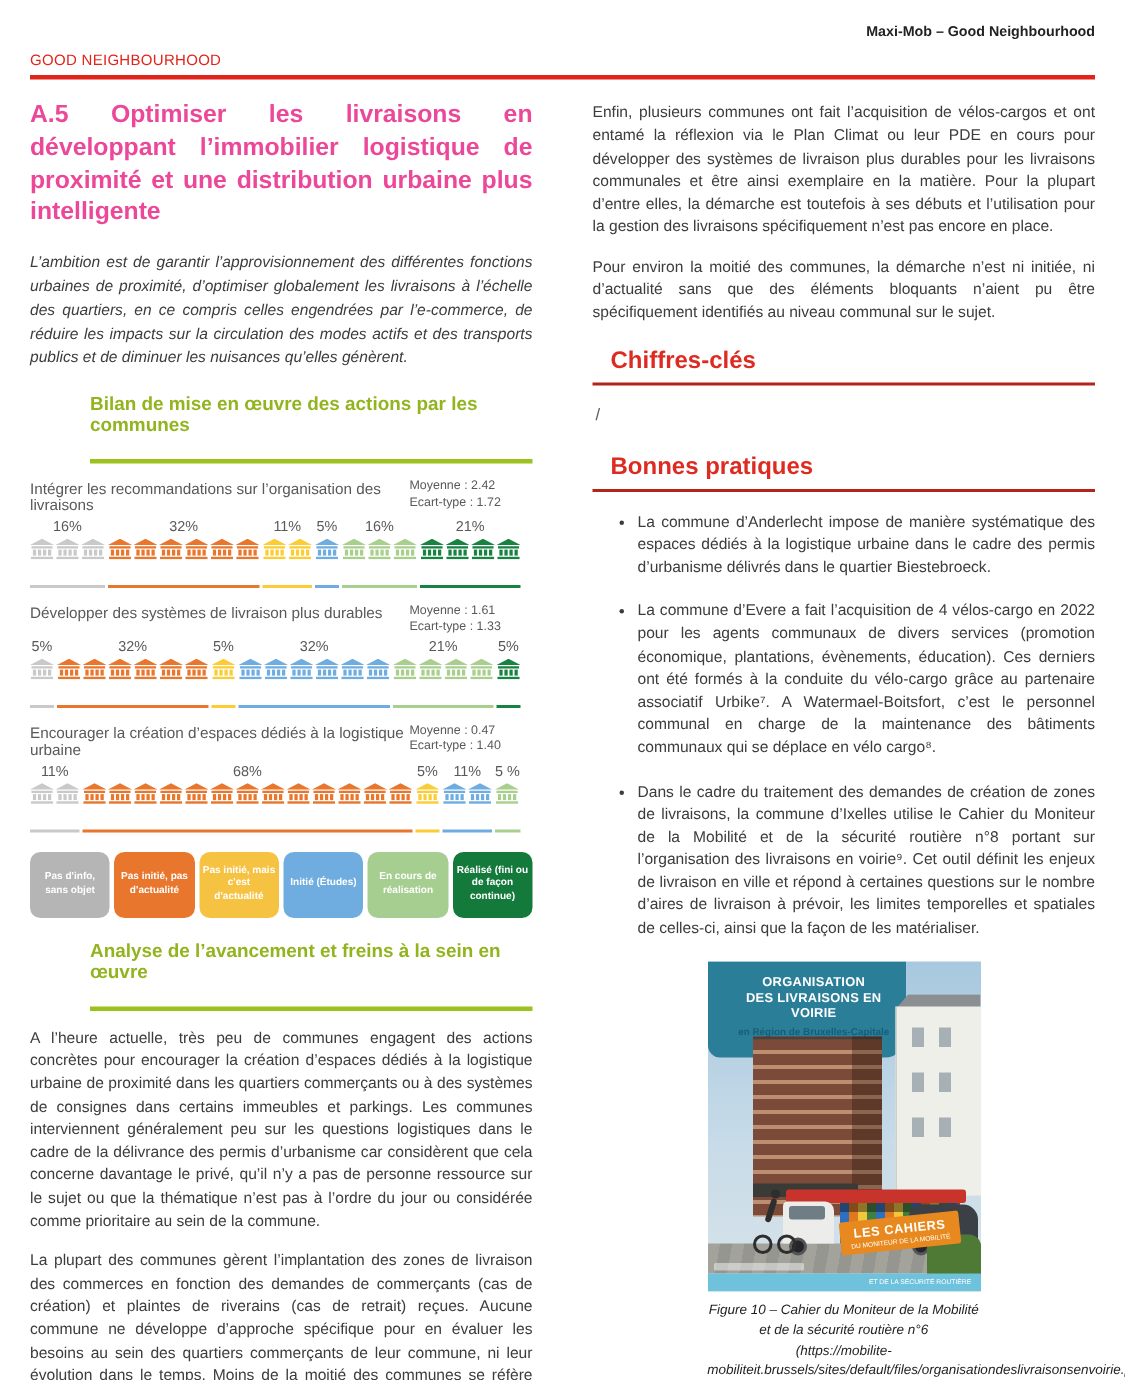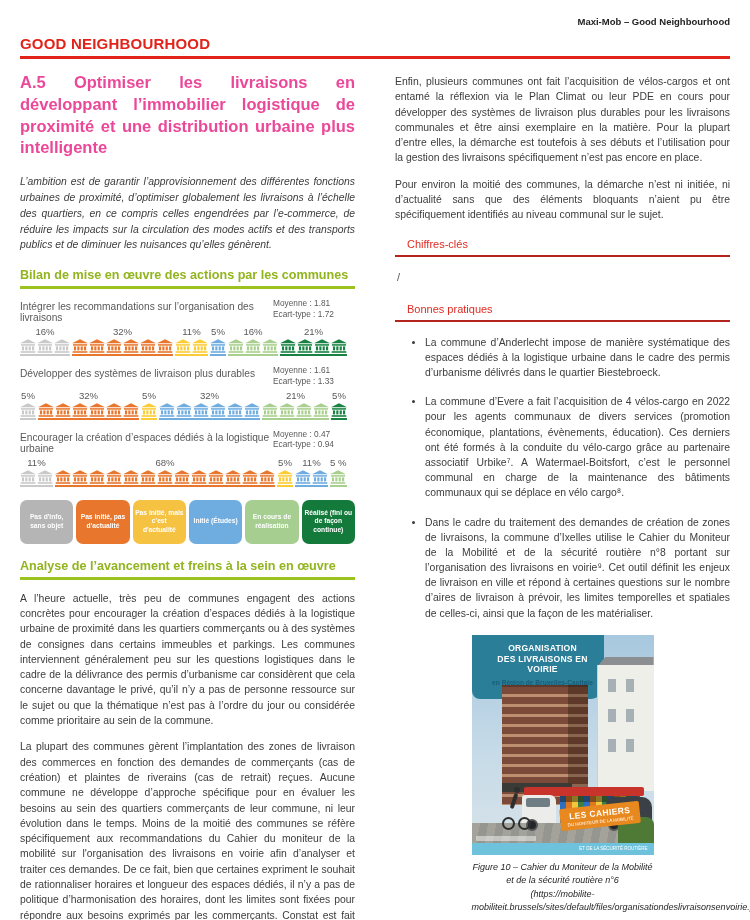--- a/index.html
+++ b/index.html
@@ -2,46 +2,46 @@
 <html><head>
 <meta charset="utf-8">
 <style>
   html,body{margin:0;padding:0;background:#fff;}
   .page{
     width:750px;height:920px;box-sizing:border-box;
     padding:16px 20px 10px 20px;overflow:hidden;position:relative;
     font-family:"Liberation Sans",sans-serif;color:#3c3c3c;background:#fff;
   }
   .doc-ref{text-align:right;font-size:9.5px;font-weight:bold;color:#222;margin-bottom:4px;}
-  .main-title{color:#e2231a;font-size:15px;font-weight:bold;letter-spacing:.2px;margin-top:8px;}
+  .main-title{color:#e2231a;font-size:10px;font-weight:normal;letter-spacing:.2px;margin-top:8px;}
   .header-rule{border-bottom:3px solid #e2231a;margin-top:4px;}
   .columns{display:flex;gap:40px;margin-top:13px;}
   .col{width:335px;min-width:335px;}
 
   
   .a5-title{color:#ec4899;font-weight:bold;font-size:16.5px;line-height:1.32;text-align:justify;}
   .ambition{font-style:italic;margin-top:15px;font-size:10.4px;line-height:1.52;text-align:justify;color:#3c3c3c;}
-  .green-head{margin-top:15px;color:#92b41e;font-size:12.6px;font-weight:bold;padding-bottom:4px;border-bottom:3px solid #9cc21e;}
+  .green-head{margin-top:15px;color:#92b41e;font-size:12.6px;font-weight:bold;padding-bottom:16px;border-bottom:3px solid #9cc21e;margin-left:40px;}
   .chart{margin-top:8px;}
   .chart-row{margin-top:9px;}
   .row-head{display:flex;align-items:flex-start;}
   .row-label{flex:1;font-size:10.2px;color:#595959;padding-top:3px;}
   .row-stats{width:82px;font-size:8.3px;color:#595959;line-height:1.3;text-align:left;}
   .row-groups{display:flex;gap:2px;margin-top:3px;}
-  .group{border-bottom:2px solid;padding-bottom:1px;}
+  .group{border-bottom:2px solid;padding-bottom:17px;}
   .pct{text-align:center;font-size:9.6px;color:#595959;margin-bottom:2px;}
   .houses{display:flex;gap:1px;}
   svg.house{display:block;fill:currentColor;}
   .legend{display:flex;gap:3px;margin-top:13px;}
   .legend-item{flex:1;border-radius:7px;color:#fff;font-size:6.7px;font-weight:bold;text-align:center;
     display:flex;align-items:center;justify-content:center;padding:4px 2px;min-height:36px;line-height:1.3;}
   .body-p{margin-top:11px;font-size:10.4px;line-height:1.47;text-align:justify;color:#3c3c3c;}
 
   
-  .red-head{margin-top:15px;color:#de2b22;font-size:11px;font-weight:normal;padding:0 0 5px 12px;border-bottom:2.5px solid #b2241c;}
+  .red-head{margin-top:15px;color:#de2b22;font-size:16px;font-weight:bold;padding:0 0 5px 12px;border-bottom:2.5px solid #b2241c;}
   .slash{margin:14px 0 20px 2px;font-size:11px;color:#595959;}
   ul.bullets{margin:13px 0 0 0;padding-left:30px;}
   ul.bullets li{margin-bottom:14px;font-size:10.4px;line-height:1.46;text-align:justify;color:#3c3c3c;}
 
   
   .figure{width:182px;margin:2px auto 0 auto;}
   .cover{position:relative;width:182px;height:220px;overflow:hidden;background:linear-gradient(180deg,#a7c8df 0%,#c7dbe8 55%,#d8e3e9 100%);}
   .banner{position:absolute;left:0;top:0;width:132px;height:64px;background:#2b7e98;border-radius:0 0 14px 8px;padding:8px 0 0 10px;box-sizing:border-box;text-align:center;}
   .banner .t1,.banner .t2{color:#fff;font-weight:bold;font-size:8.6px;line-height:1.25;letter-spacing:.2px;}
   .banner .sub{color:#175d78;font-size:6.6px;font-weight:bold;margin-top:4px;}
@@ -90,21 +90,21 @@
       <div class="a5-title">A.5 Optimiser les livraisons en développant l’immobilier logistique de proximité et une distribution urbaine plus intelligente</div>
       <div class="ambition">L’ambition est de garantir l’approvisionnement des différentes fonctions urbaines de proximité, d’optimiser globalement les livraisons à l’échelle des quartiers, en ce compris celles engendrées par l’e-commerce, de réduire les impacts sur la circulation des modes actifs et des transports publics et de diminuer les nuisances qu’elles génèrent.</div>
 
       <div class="green-head">Bilan de mise en œuvre des actions par les communes</div>
 
       <div class="chart">
           <div class="chart-row">
             <div class="row-head">
               <span class="row-label">Intégrer les recommandations sur l’organisation des livraisons</span>
               <div class="row-stats">
-                <div>Moyenne : 1.81</div>
+                <div>Moyenne : 2.42</div>
                 <div>Ecart-type : 1.72</div>
               </div>
             </div>
             <div class="row-groups">
               <div class="group" style="color: rgb(201, 201, 201); border-bottom-color: rgb(201, 201, 201);">
                 <div class="pct">16%</div>
                 <div class="houses">
                   <svg class="house" viewBox="0 0 20 17" width="16" height="14">
                     <path d="M10 0 L20 5.2 L0 5.2 Z"></path>
                     <rect x="1.2" y="6.2" width="17.6" height="1.9"></rect>
@@ -515,21 +515,21 @@
                   </svg>
                 </div>
               </div>
             </div>
           </div>
           <div class="chart-row">
             <div class="row-head">
               <span class="row-label">Encourager la création d’espaces dédiés à la logistique urbaine</span>
               <div class="row-stats">
                 <div>Moyenne : 0.47</div>
-                <div>Ecart-type : 0.94</div>
+                <div>Ecart-type : 1.40</div>
               </div>
             </div>
             <div class="row-groups">
               <div class="group" style="color: rgb(201, 201, 201); border-bottom-color: rgb(201, 201, 201);">
                 <div class="pct">11%</div>
                 <div class="houses">
                   <svg class="house" viewBox="0 0 20 17" width="16" height="14">
                     <path d="M10 0 L20 5.2 L0 5.2 Z"></path>
                     <rect x="1.2" y="6.2" width="17.6" height="1.9"></rect>
                     <rect x="2.4" y="9" width="2.7" height="5"></rect>

